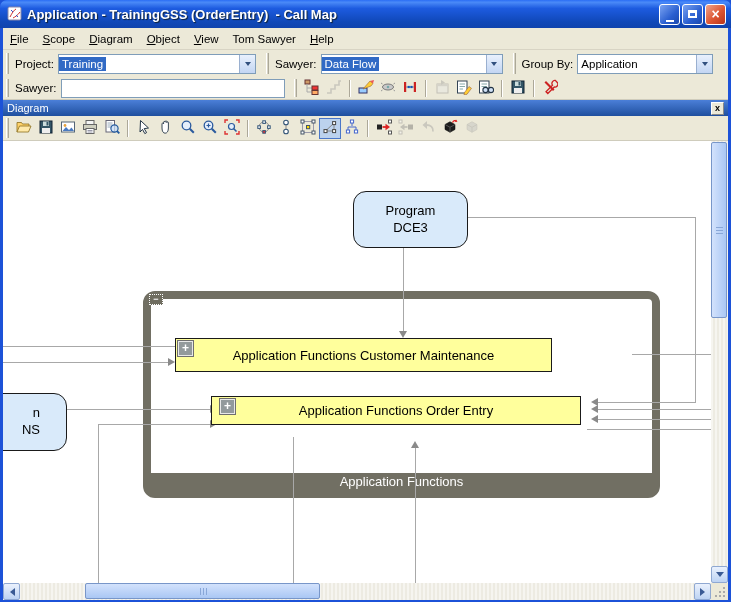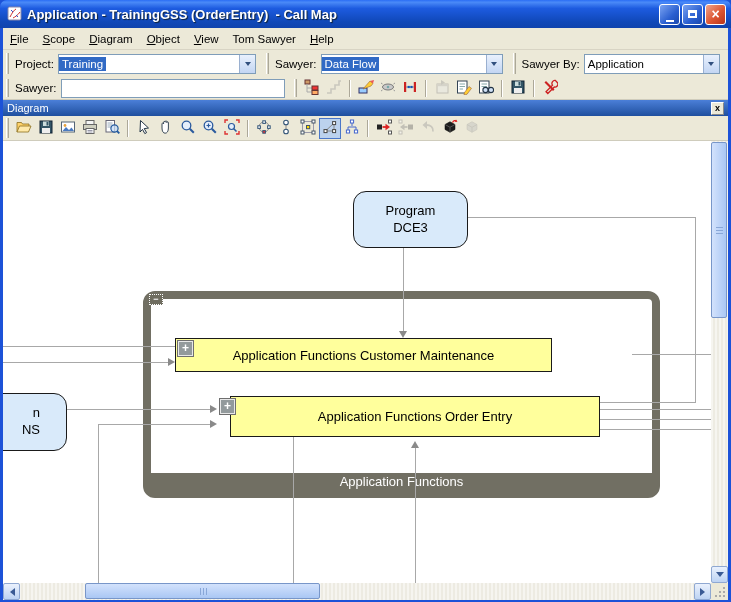--- a/index.html
+++ b/index.html
@@ -125,21 +125,21 @@
     <span class="grip" style="margin-left:10px"></span>
     <span class="tlabel">Sawyer:</span>
     <span class="combo" style="width:182px">
       <span class="val sel">Data Flow</span>
         <span class="pad"></span>
       <span class="btn">
           <i></i>
         </span>
     </span>
     <span class="grip" style="margin-left:10px"></span>
-    <span class="tlabel">Sawyer By:</span>
+    <span class="tlabel">Group By:</span>
     <span class="combo" style="width:136px">
       <span class="val">Application Functions</span>
         <span class="pad"></span>
       <span class="btn">
           <i></i>
         </span>
     </span>
   </div>
 
   <div class="tb2">
@@ -403,21 +403,21 @@
     <div class="node partial" style="left:-50px;top:252px;width:106px;height:58px">
       <span>n</span>
       <span>NS</span>
     </div>
 
     <div class="ybox" style="left:172px;top:197px;width:377px;height:34px">
       <span>Application Functions Customer Maintenance</span>
     </div>
     <div class="plusbtn" style="left:175px;top:200px">+</div>
 
-    <div class="ybox" style="left:227px;top:255px;width:370px;height:41px">
+    <div class="ybox" style="left:208px;top:255px;width:370px;height:29px">
       <span>Application Functions Order Entry</span>
     </div>
     <div class="plusbtn" style="left:217px;top:258px">+</div>
   <div class="eline" style="left: 457px; top: 76px; width: 235px; height: 1px;"></div>
       <div class="eline" style="left: 692px; top: 76px; width: 1px; height: 186px;"></div>
       <div class="eline" style="left: 591px; top: 261px; width: 101px; height: 1px;"></div>
       <div class="eline" style="left: 591px; top: 268px; width: 117px; height: 1px;"></div>
       <div class="eline" style="left: 591px; top: 278px; width: 117px; height: 1px;"></div>
       <div class="eline" style="left: 584px; top: 288px; width: 124px; height: 1px;"></div>
       <div class="eline" style="left: 629px; top: 213px; width: 79px; height: 1px;"></div>

